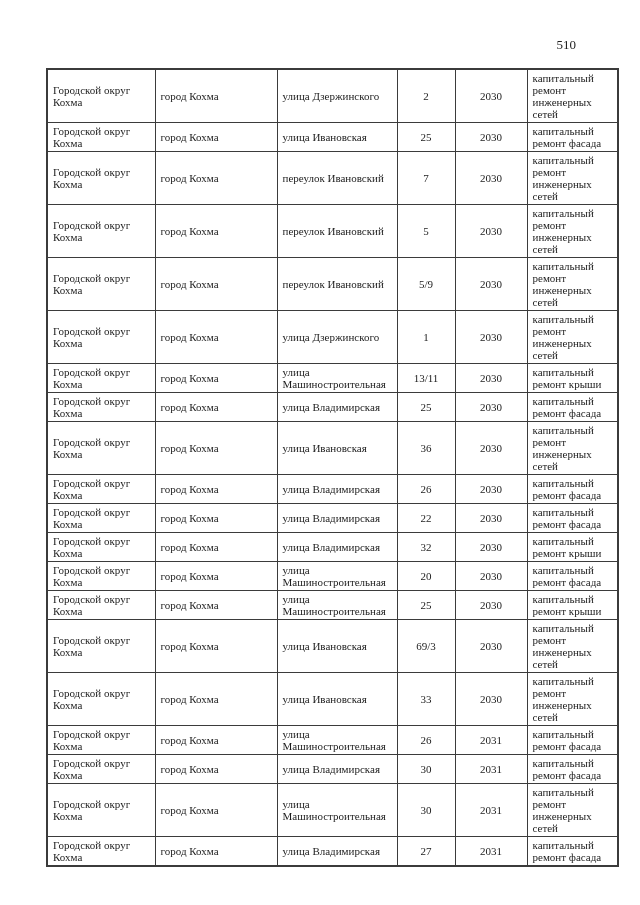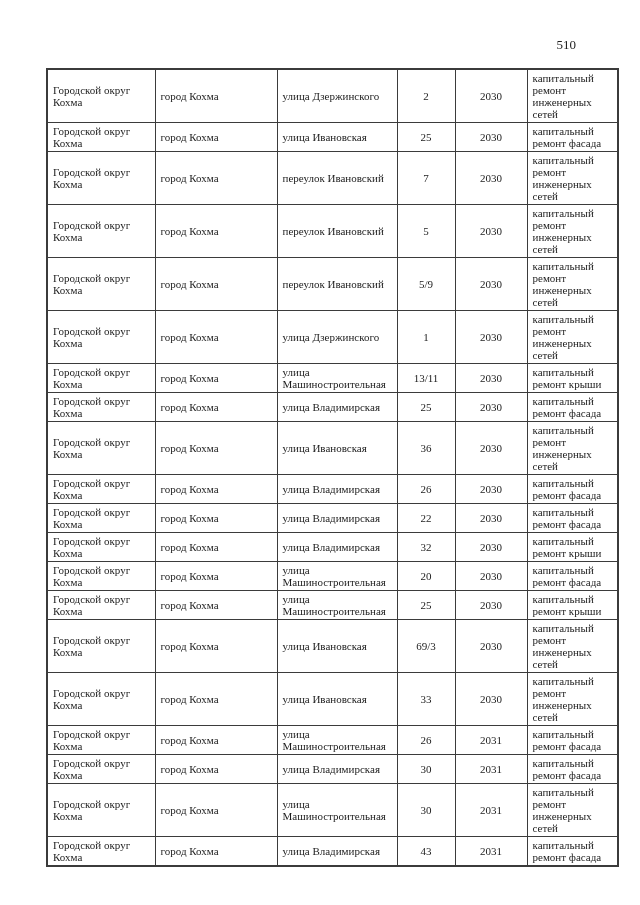--- a/index.html
+++ b/index.html
@@ -233,18 +233,18 @@
         <td>улица Машиностроительная</td>
         <td class="c-center">30</td>
         <td class="c-center">2031</td>
         <td>капитальный ремонт инженерных сетей</td>
       </tr>
 
       <tr>
         <td>Городской округ Кохма</td>
         <td>город Кохма</td>
         <td>улица Владимирская</td>
-        <td class="c-center">43</td>
+        <td class="c-center">27</td>
         <td class="c-center">2031</td>
         <td>капитальный ремонт фасада</td>
       </tr>
     </tbody>
 </table>
 
 </body></html>

